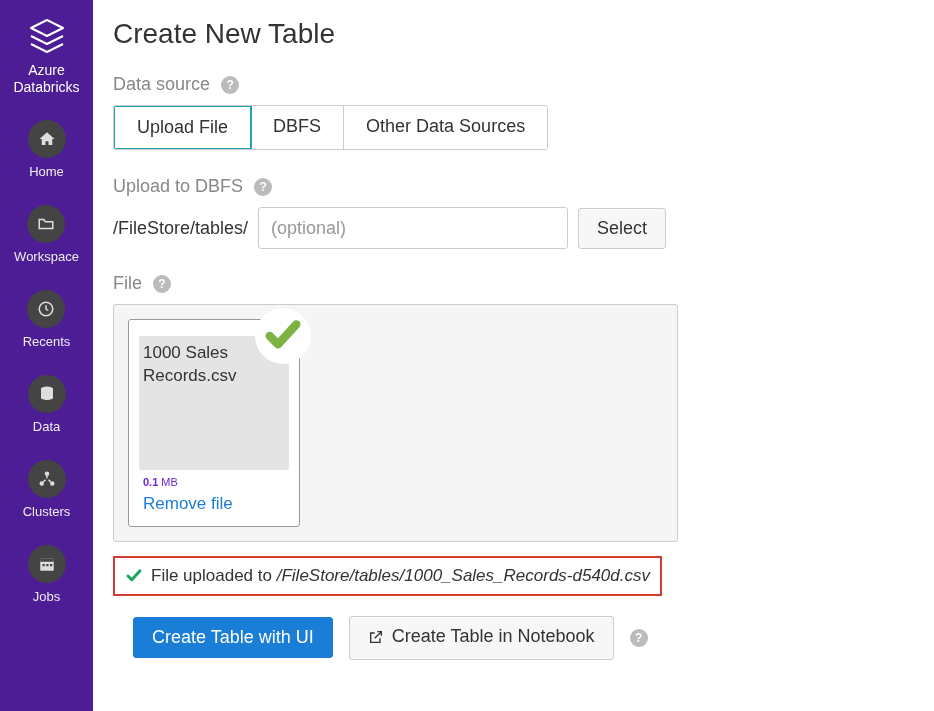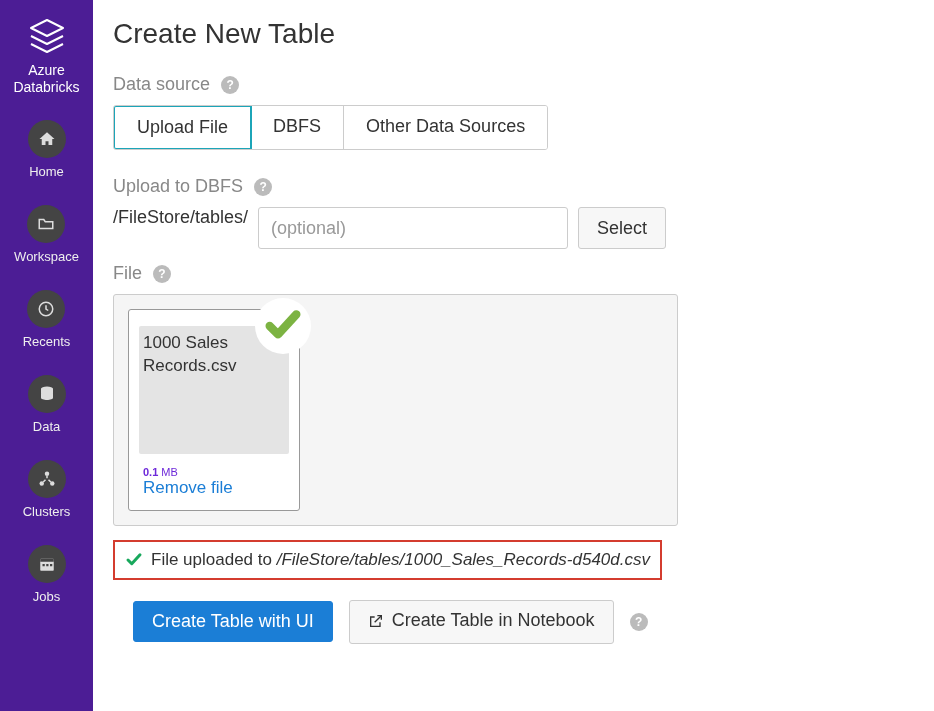--- a/index.html
+++ b/index.html
@@ -12,33 +12,33 @@
 .nav-item .circle { width: 38px; height: 38px; border-radius: 50%; background: #444; display: flex; align-items: center; justify-content: center; margin-bottom: 6px; }
 .nav-item .lbl { font-size: 13px; color: #eee; }
 .main { flex: 1; padding: 18px 20px 20px 20px; overflow: auto; }
 h1 { font-size: 28px; font-weight: 500; color: #333; margin-bottom: 24px; }
 .section-label { font-size: 18px; color: #888; margin-bottom: 10px; display: flex; align-items: center; gap: 11px; }
 .help-icon { display: inline-flex; width: 18px; height: 18px; border-radius: 50%; background: #bbb; color: #fff; font-size: 12px; font-weight: bold; align-items: center; justify-content: center; }
 .tabs { display: flex; border: 1px solid #ccc; border-radius: 3px; width: fit-content; margin-bottom: 26px; overflow: hidden; }
 .tab { padding: 10px 22px; font-size: 18px; color: #333; border-right: 1px solid #ccc; cursor: pointer; background: #fff; }
 .tab:last-child { border-right: none; }
 .tab.active { border: 2px solid #1ca5b8; margin: -1px; color: #333; border-radius: 3px 0 0 3px; position: relative; }
-.upload-row { display: flex; gap: 10px; margin-bottom: 14px; }
+.upload-row { display: flex; align-items: center; gap: 10px; margin-bottom: 24px; }
 .path-label { font-size: 18px; color: #333; }
 .text-input { height: 42px; width: 310px; border: 1px solid #ccc; border-radius: 3px; padding: 0 12px; font-size: 18px; color: #555; }
 .text-input::placeholder { color: #999; }
 .btn { border: 1px solid #ccc; background: #f7f7f7; border-radius: 3px; padding: 9px 18px; font-size: 18px; color: #333; cursor: pointer; }
 .btn-primary { background: #1b7ed6; border-color: #1b7ed6; color: #fff; }
 .dropzone { border: 1px solid #ccc; border-radius: 3px; background: #f5f5f5; padding: 14px; width: 565px; margin-bottom: 14px; }
 .file-card { width: 172px; border: 1px solid #999; border-radius: 3px; background: #fff; position: relative; padding: 16px 10px 12px 10px; }
 .file-thumb { position: absolute; top: 16px; left: 10px; right: 10px; bottom: 56px; background: #e4e4e4; border-radius: 2px; }
 .file-name { position: relative; font-size: 17px; color: #333; line-height: 1.35; height: 140px; padding: 6px 4px 0 4px; }
 .file-meta { font-size: 11px; color: #6d28d9; padding-left: 4px; }
 .file-meta .sz { font-weight: bold; }
-.file-remove { font-size: 17px; color: #1b7ed6; cursor: pointer; padding-left: 4px; }
+.file-remove { font-size: 17px; color: #1b7ed6; cursor: pointer; padding-left: 4px; margin-top: 6px; }
 .check-badge { position: absolute; top: -12px; right: -12px; width: 56px; height: 56px; background: #fff; border-radius: 50%; display: flex; align-items: center; justify-content: center; }
 .upload-status { border: 2px solid #d43c2f; padding: 8px 10px; display: flex; align-items: center; gap: 8px; font-size: 17px; color: #333; margin-bottom: 20px; width: fit-content; }
 .upload-status .path-italic { font-style: italic; }
 .button-row { display: flex; align-items: center; gap: 16px; padding-left: 20px; }
 svg { display: block; }
 </style>
 </head>
 <body>
 
 <div class="sidebar">

